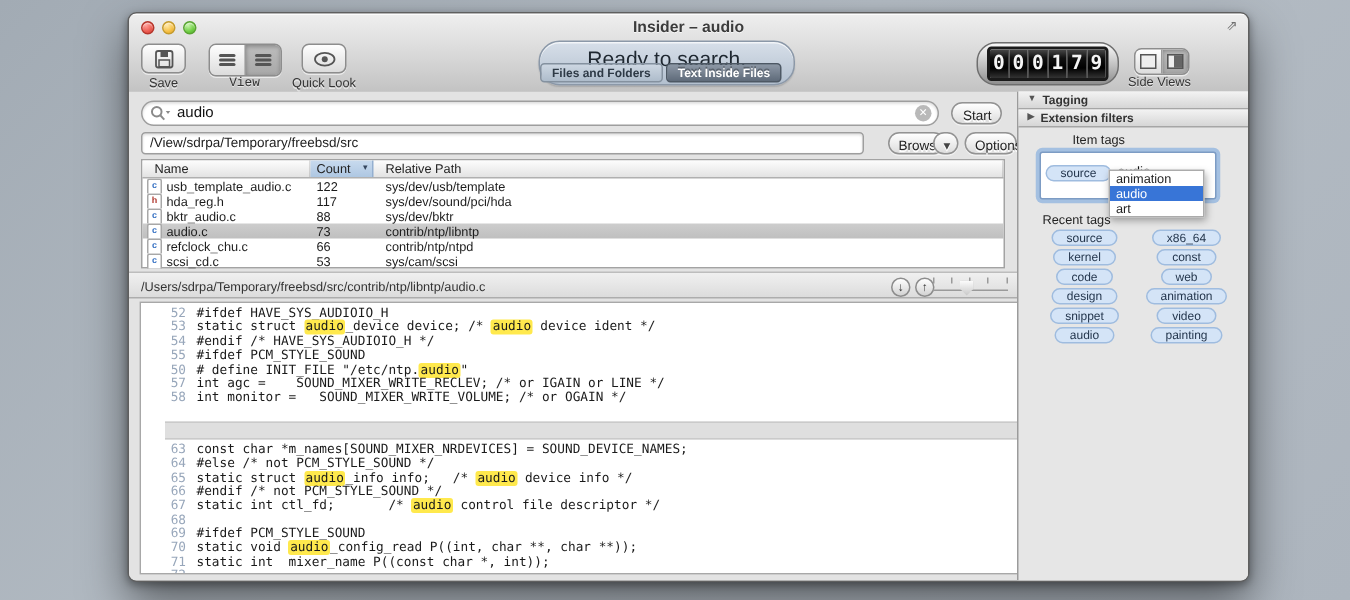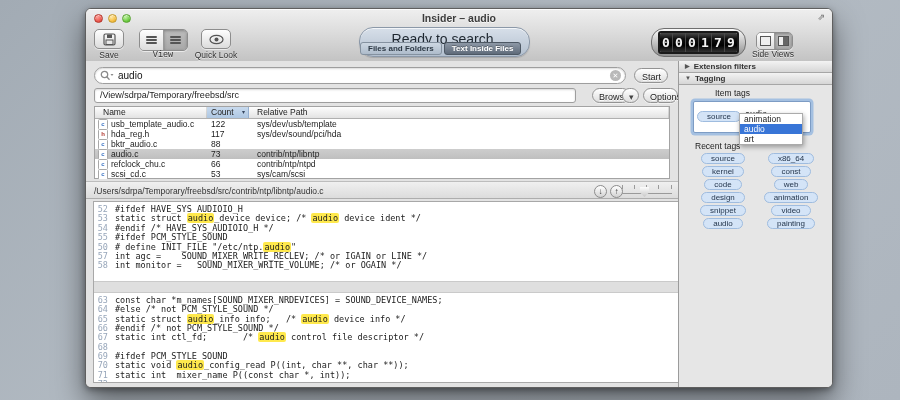--- a/index.html
+++ b/index.html
@@ -81,21 +81,21 @@
   .pbar-path{position:absolute;left:8px;top:4px;font-size:8.5px;color:#333;}
   .cbtn{position:absolute;top:2.5px;width:13px;height:13px;border-radius:50%;border:1px solid #8c8c8c;background:linear-gradient(180deg,#fff,#d2d2d2);
         font-size:8px;line-height:12px;text-align:center;color:#333;box-sizing:border-box;}
   .slider{position:absolute;left:536px;top:2px;width:50px;height:14px;}
   .slider .track{position:absolute;left:0;right:0;top:9px;height:1px;background:#9a9a9a;}
   .slider .tick{position:absolute;top:1px;width:1px;height:4px;background:#9a9a9a;}
   .slider .thumb{position:absolute;left:18px;top:3px;width:9px;height:10px;background:linear-gradient(180deg,#fdfdfd,#c8c8c8);
         clip-path:polygon(0 0,100% 0,100% 55%,50% 100%,0 55%);filter:drop-shadow(0 0 1px #777);}
   
   .codepanel{position:absolute;left:7px;top:140px;width:688px;bottom:4px;background:#fff;border:1px solid #a8a8a8;box-sizing:border-box;overflow:hidden;
-             font-family:"DejaVu Sans Mono",monospace;font-size:8.5px;}
+             font-family:"DejaVu Sans Mono",monospace;font-size:8.5px;padding-left:16px;}
   .codeblock{padding:3px 0 10px 0;}
   .cline{display:flex;height:9.4px;line-height:9.4px;white-space:pre;}
   .lno{width:14px;text-align:right;color:#97a6ba;flex:0 0 auto;margin-right:7px;}
   .ctext{color:#1a1a1a;}
   .hl{background:#ffe94d;border-radius:2px;padding:0 1px;color:inherit;}
   .codegap{height:10px;background:#dfdfdf;border-top:1px solid #cacaca;border-bottom:1px solid #cacaca;}
   
   .sidebar{position:absolute;left:592px;top:0;right:0;bottom:0;background:#e6e6e6;border-left:1px solid #9b9b9b;box-sizing:border-box;}
   .sb-header{height:11px;line-height:11px;background:linear-gradient(180deg,#f3f3f3,#d6d6d6);border-bottom:1px solid #a6a6a6;
              font-size:8px;font-weight:bold;color:#333;padding-left:6px;display:flex;align-items:center;gap:4px;}
@@ -240,20 +240,21 @@
                 </div>
                 <div class="cell count">117</div>
                 <div class="cell path">sys/dev/sound/pci/hda</div>
               </div>
               <div class="trow">
                 <div class="cell name">
                   <span class="ficon c">c</span>
                   <span>bktr_audio.c</span>
                 </div>
                 <div class="cell count">88</div>
+                <div class="cell path">sys/dev/bktr</div>
               </div>
               <div class="trow sel">
                 <div class="cell name">
                   <span class="ficon c">c</span>
                   <span>audio.c</span>
                 </div>
                 <div class="cell count">73</div>
                 <div class="cell path">contrib/ntp/libntp</div>
               </div>
               <div class="trow">
@@ -311,26 +312,26 @@
               <div class="cline"><span class="lno">69</span><span class="ctext">#ifdef PCM_STYLE_SOUND</span></div>
               <div class="cline"><span class="lno">70</span><span class="ctext">static void <mark class="hl">audio</mark>_config_read P((int, char **, char **));</span></div>
               <div class="cline"><span class="lno">71</span><span class="ctext">static int  mixer_name P((const char *, int));</span></div>
               <div class="cline"><span class="lno">72</span><span class="ctext"></span></div>
             </div>
         </div>
       </div>
 
       <div class="sidebar">
         <div class="sb-header">
+          <span class="tri">▼</span>
+          <span>Tagging</span>
+        </div>
+        <div class="sb-header">
           <span class="tri">▶</span>
           <span>Extension filters</span>
-        </div>
-        <div class="sb-header">
-          <span class="tri">▼</span>
-          <span>Tagging</span>
         </div>
 
         <div class="sb-label" style="top:27px;padding-left:20px;">Item tags</div>
         <div class="tagbox">
           <div class="tagrow">
             <span><span class="tag">source</span></span>
             <span class="taginput">audio</span>
           </div>
         </div>
         <div class="dropdown">

